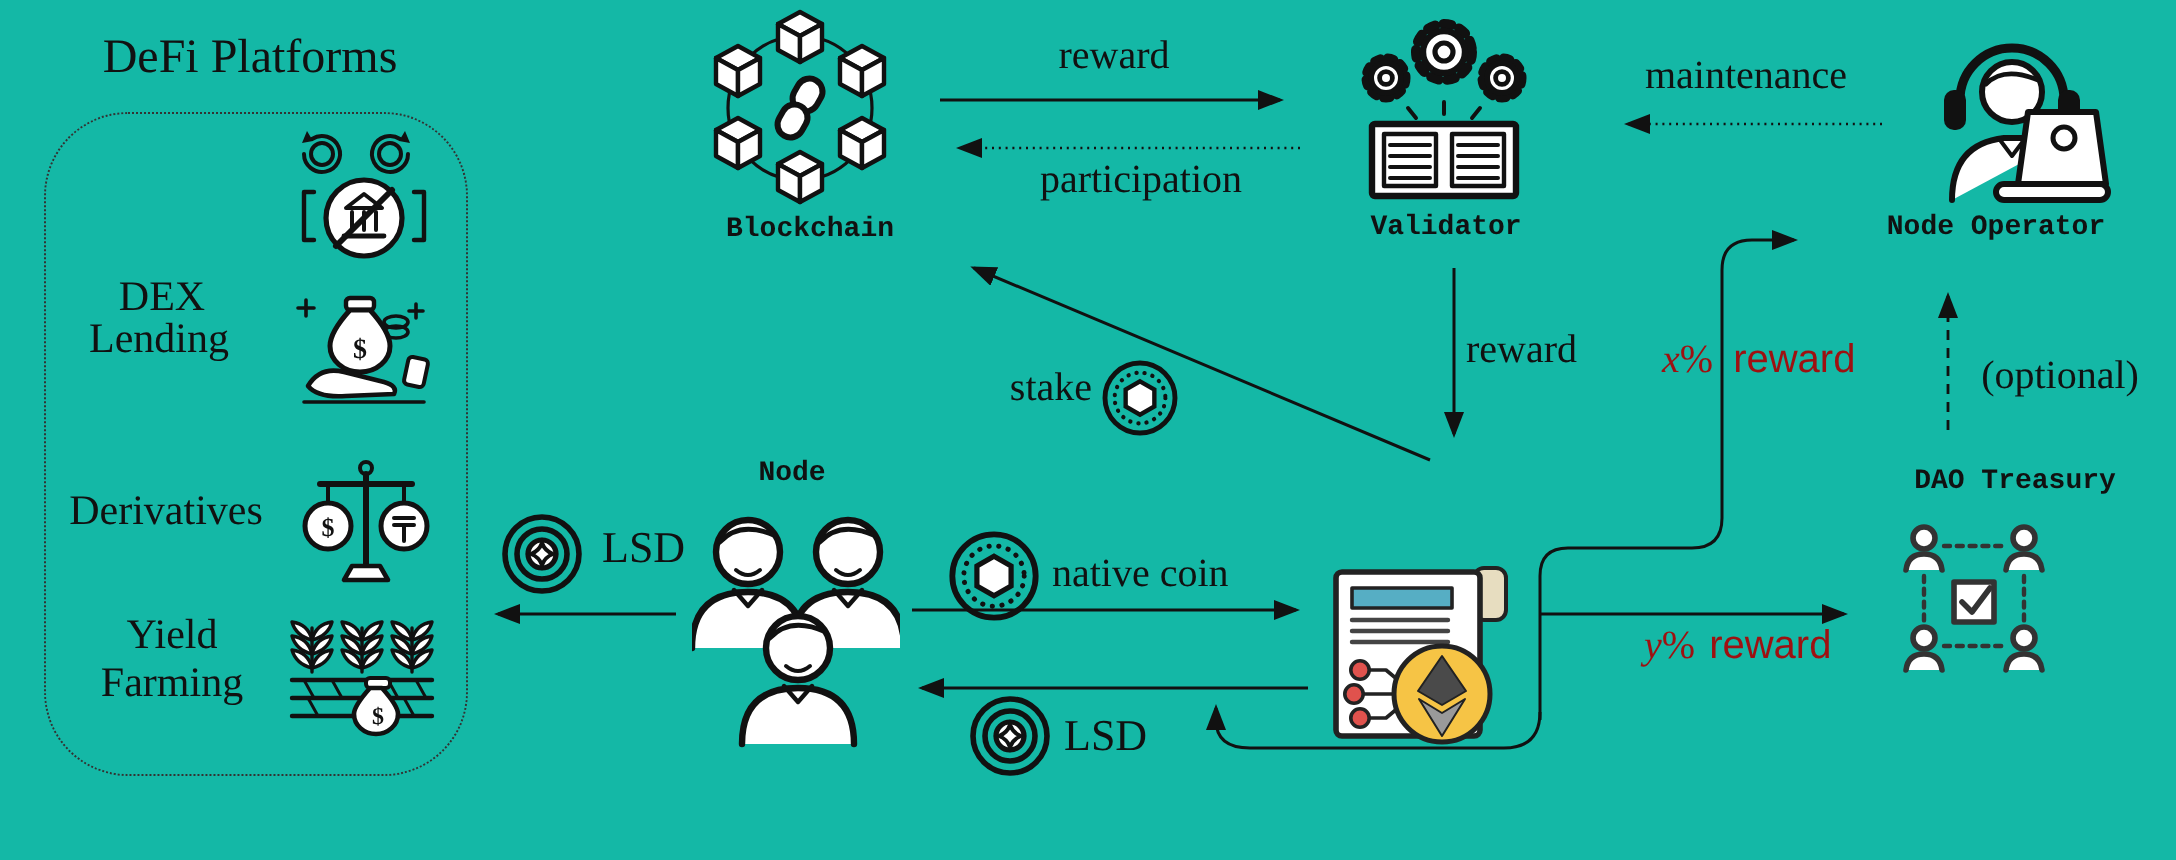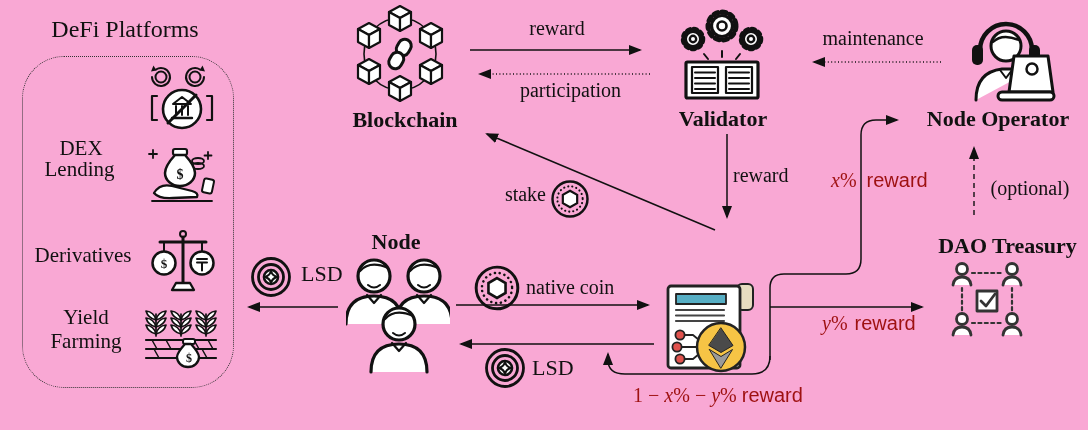--- a/index.html
+++ b/index.html
@@ -1,20 +1,20 @@
 <!DOCTYPE html>
 <html><head>
 <meta charset="utf-8">
 <style>
   html,body{margin:0;padding:0;background:#fff;}
-  #stage{position:relative;width:1088px;height:430px;background:#f9a8d4;overflow:hidden;
+  #stage{position:relative;width:1088px;height:430px;background:#14b8a6;overflow:hidden;
          font-family:"Liberation Serif",serif;color:#111;}
   .abs{position:absolute;}
   .lbl{font-size:20px;text-align:center;white-space:nowrap;line-height:1.15;}
-  .bold{font-weight:bold;font-size:22px;}
+  .bold{font-weight:bold;font-size:14px;font-family:Liberation Mono, monospace;}
   .big{font-size:24px;}
   .item{font-size:21px;}
   .wrap{white-space:normal;}
   .red{color:#9e1111;}
   .sans{font-family:"Liberation Sans",sans-serif;}
   .it{font-style:italic;}
   .left{text-align:left;}
   .right{text-align:right;}
   .flexlab{display:flex;align-items:baseline;}
   .panel{border:1.6px dotted #333;border-radius:42px;}
@@ -304,18 +304,14 @@
   <div class="abs lbl left" style="left:532px;top:355px;width:55px;font-size:22px;z-index:3">LSD</div>
 
   <div class="abs flexlab red" style="left:831px;top:169px;gap:10px;font-size:20px;z-index:3">
     <span><span class="it">x</span><span>%</span></span>
     <span class="sans">reward</span>
   </div>
   <div class="abs flexlab red" style="left:822px;top:312px;gap:7px;font-size:20px;z-index:3">
     <span><span class="it">y</span><span>%</span></span>
     <span class="sans">reward</span>
   </div>
-  <div class="abs lbl red" style="left:608px;top:384px;width:220px;font-size:20px;z-index:3">
-    <span>1 − </span><span class="it">x</span><span>% − </span><span class="it">y</span><span>%</span>
-    <span class="sans">reward</span>
-  </div>
 
 </div>
 
 </body></html>

